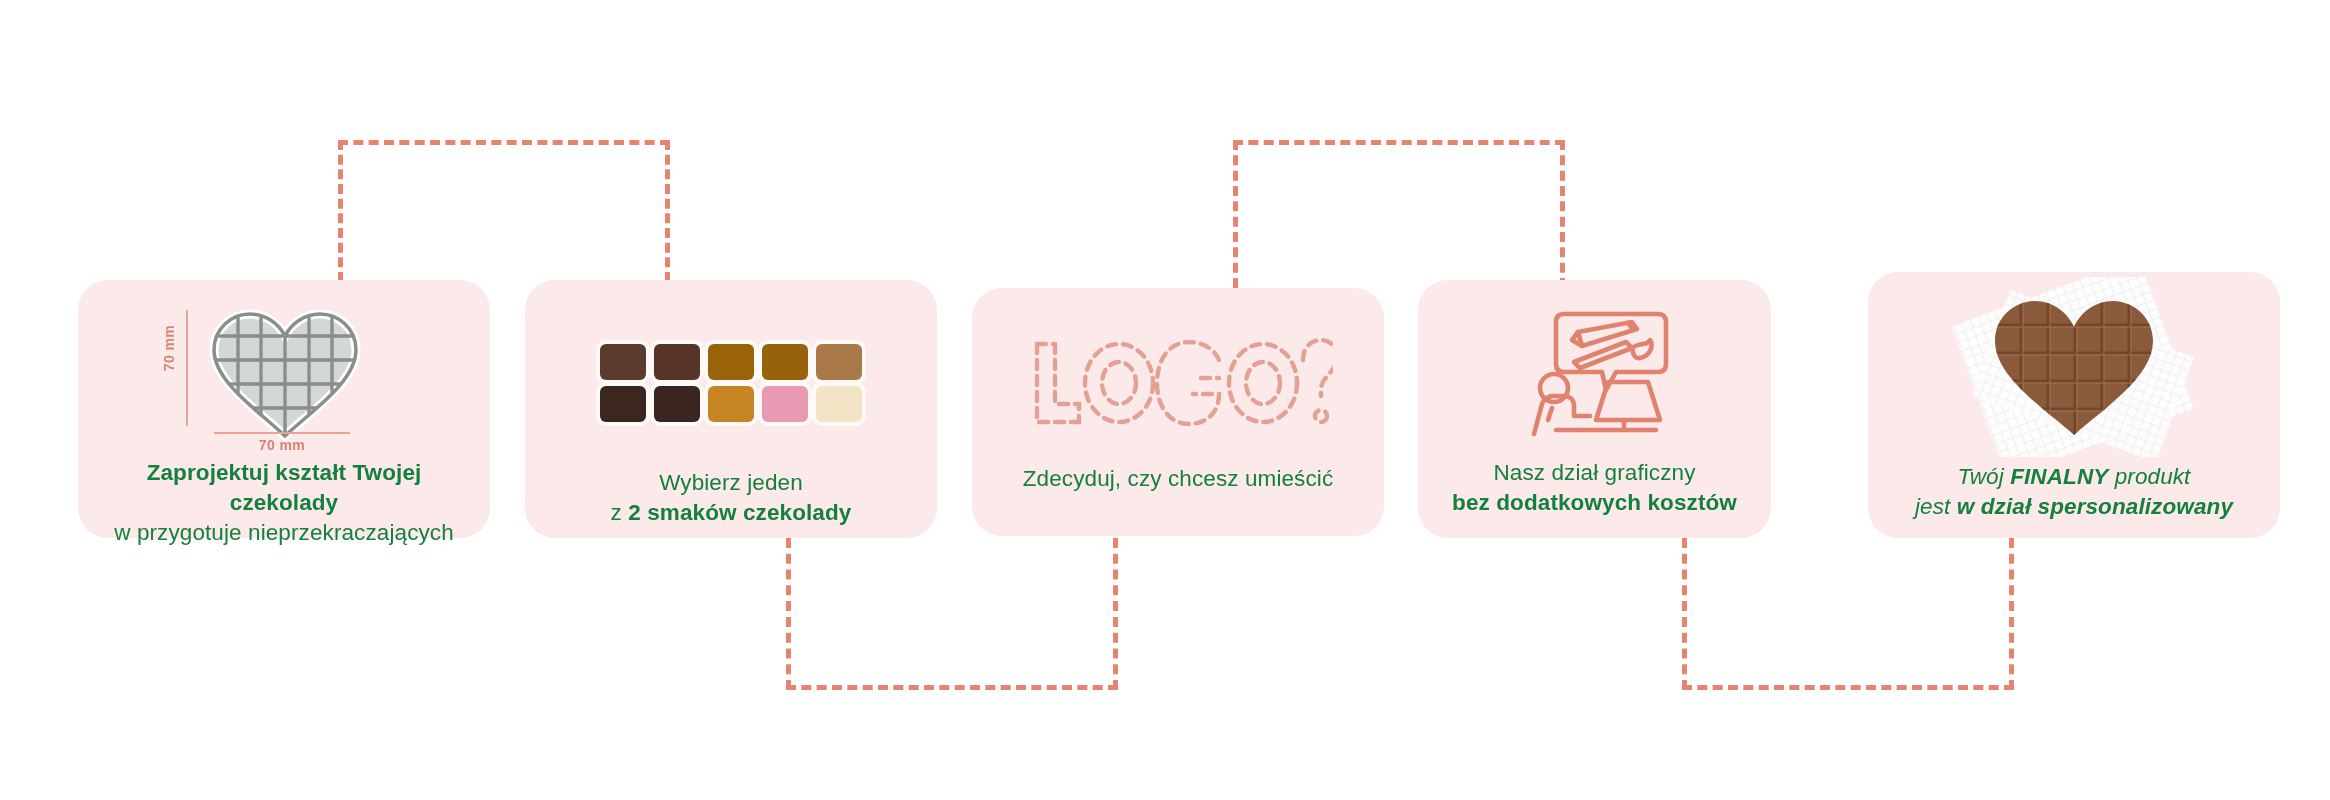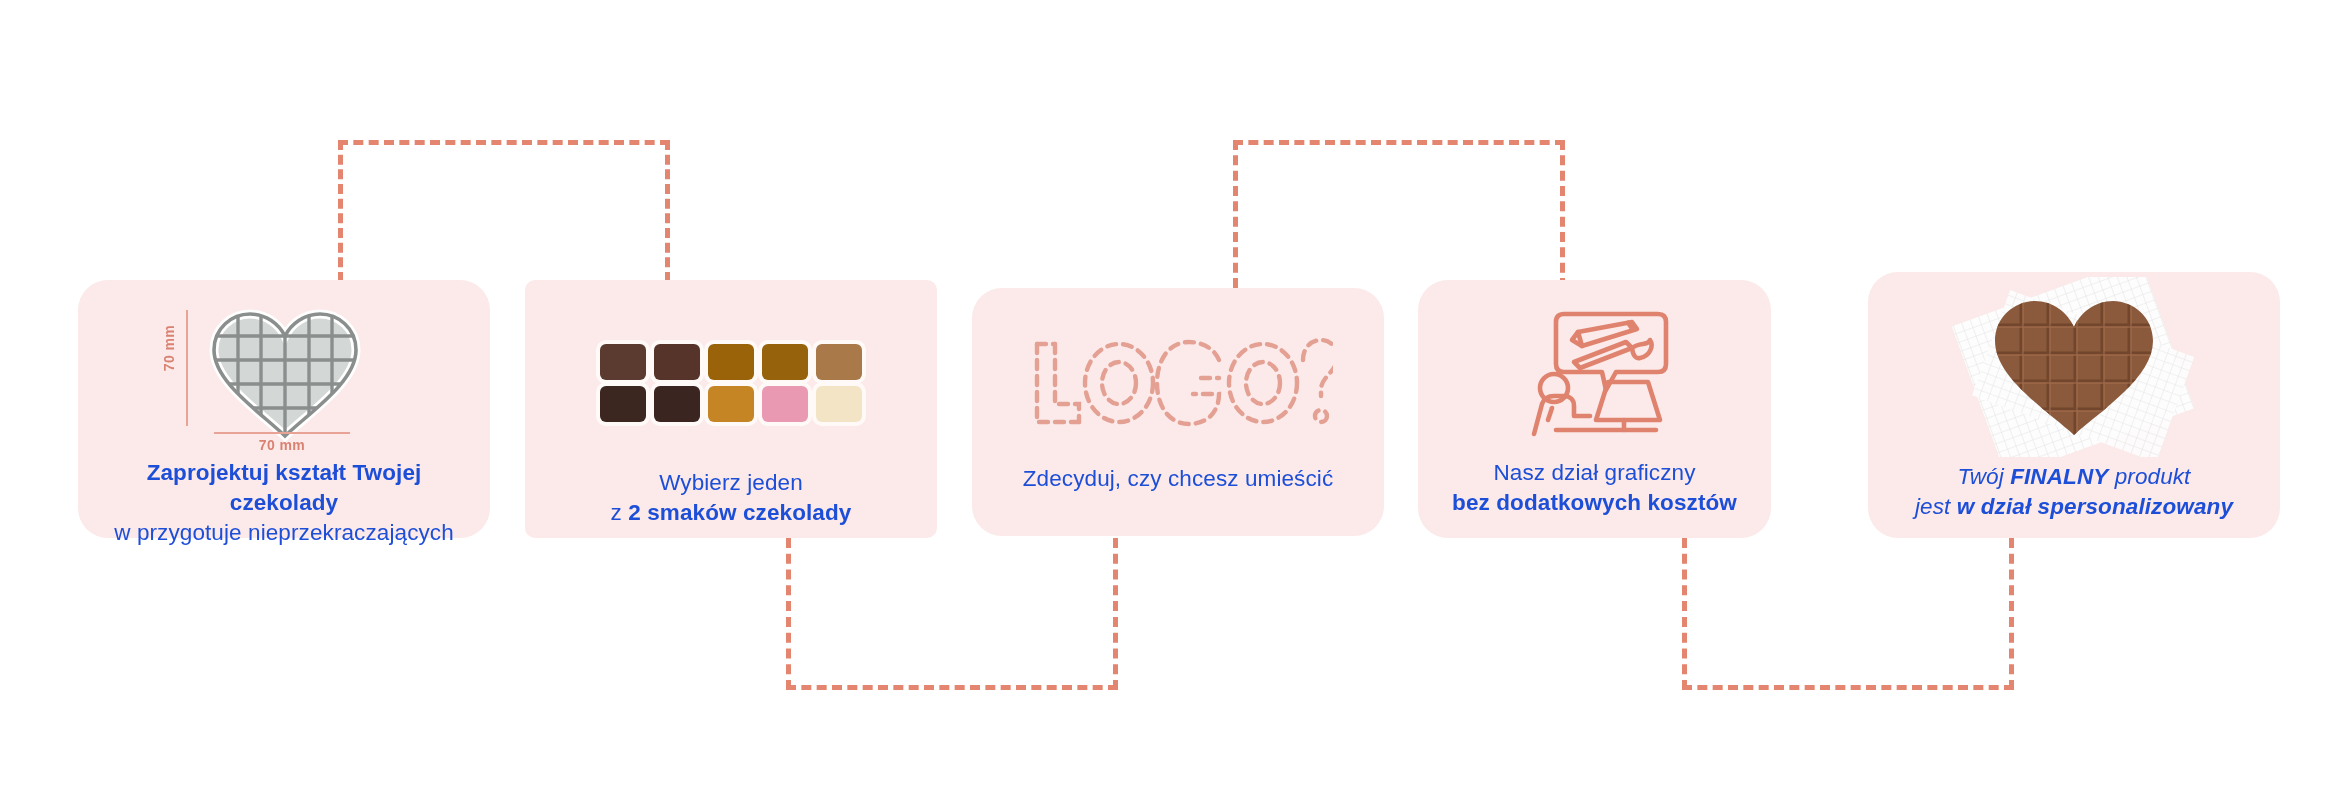--- a/index.html
+++ b/index.html
@@ -40,21 +40,21 @@
   .art{
     flex:0 0 auto;
     display:flex;
     align-items:center;
     justify-content:center;
     width:100%;
   }
   .caption{
     width:100%;
     text-align:center;
-    color:#1d4ed8;
+    color:#15803d;
     font-size:22.5px;
     line-height:1.34;
     letter-spacing:.1px;
     padding:0 14px;
     box-sizing:border-box;
   }
   .caption b{font-weight:bold;}
   .caption .ln{display:block;}
 
   
@@ -67,21 +67,21 @@
     color:#d98272;font-size:14px;font-weight:bold;letter-spacing:.4px;
     width:70px;text-align:center;
   }
   .vline{position:absolute;left:52px;top:6px;width:2px;height:116px;background:#e8a396;}
   .hline{position:absolute;left:80px;top:128px;width:136px;height:2px;background:#e8a396;}
   .hlabel{position:absolute;left:80px;top:133px;width:136px;text-align:center;
           color:#d98272;font-size:14px;font-weight:bold;letter-spacing:.4px;}
   #card1 .caption{margin-top:4px;}
 
   
-  #card2{left:525px;top:280px;width:412px;height:258px;padding-top:40px;border-radius:10px;}
+  #card2{left:525px;top:280px;width:412px;height:258px;padding-top:40px;}
   #card2 .art{height:126px;}
   .swatches{display:grid;grid-template-columns:repeat(5,46px);
             grid-auto-rows:36px;gap:6px 8px;}
   .sw{border-radius:6px;box-shadow:0 0 0 4px #fffaf8;}
   #card2 .caption{margin-top:22px;}
 
   
   #card3{left:972px;top:288px;width:412px;height:248px;padding-top:38px;}
   #card3 .art{height:120px;}
   #card3 .caption{margin-top:18px;}

